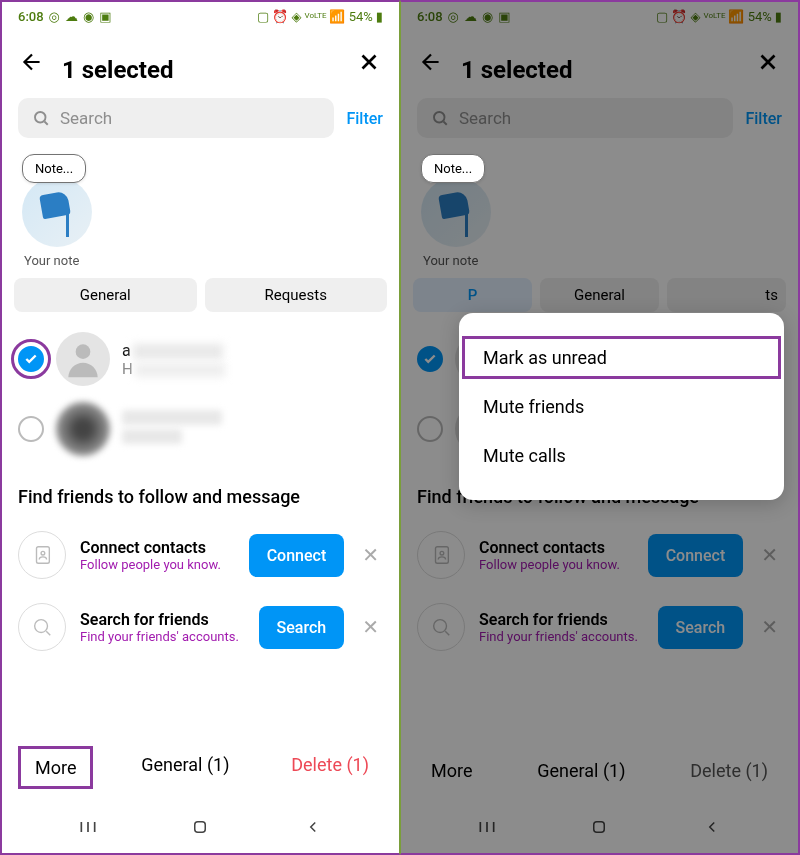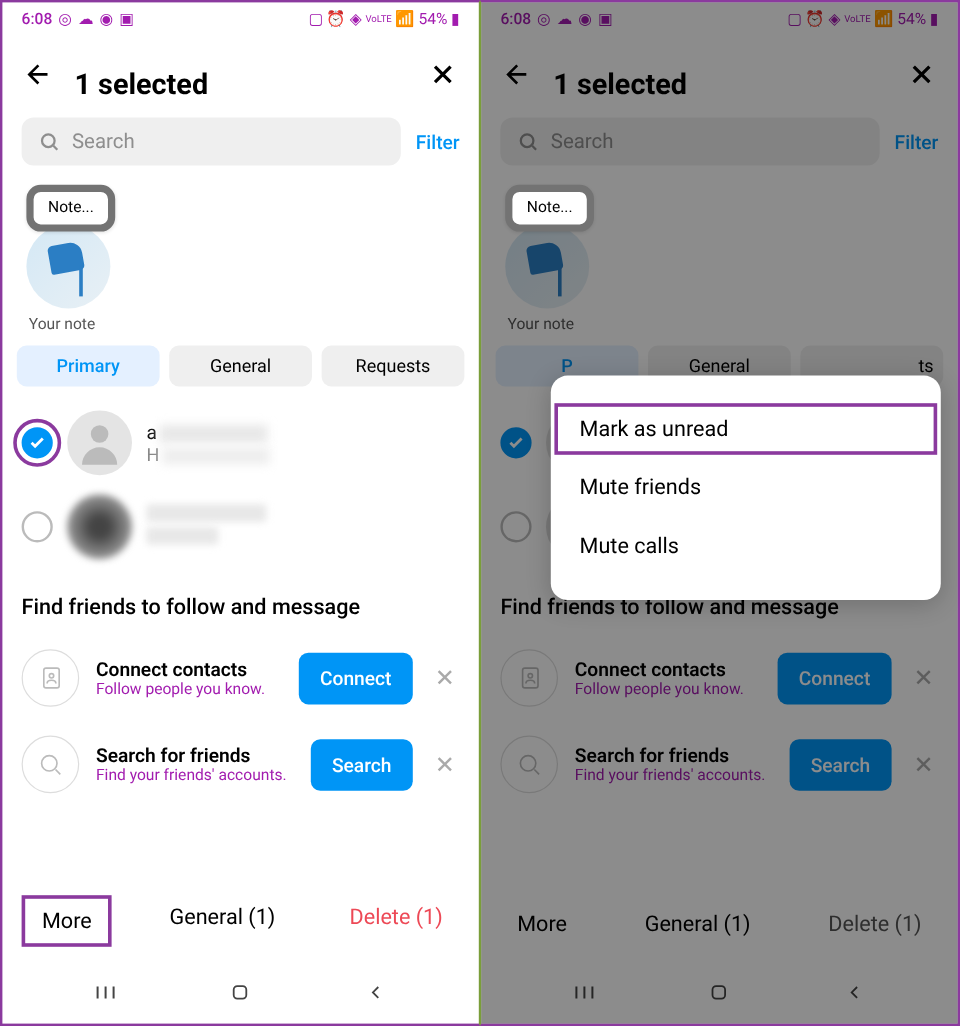--- a/index.html
+++ b/index.html
@@ -27,21 +27,21 @@
     .phone.left {
       border-right: 1px solid #7a9e3a;
     }
     .status-bar {
       height: 28px;
       display: flex;
       justify-content: space-between;
       align-items: center;
       padding: 4px 16px;
       font-size: 13px;
-      color: #a21caf;
+      color: #4d7c0f;
     }
     .status-left {
       display: flex;
       align-items: center;
       gap: 5px;
     }
     .status-right {
       display: flex;
       align-items: center;
       gap: 3px;
@@ -94,21 +94,21 @@
     .filter-link {
       color: #0095f6;
       font-size: 16px;
       font-weight: 500;
     }
     .note-section {
       padding: 8px 20px 4px;
     }
     .note-bubble {
       background: #fff;
-      border: 6px solid #737373;
+      border: 1px solid #737373;
       border-radius: 12px;
       padding: 6px 12px;
       font-size: 13px;
       display: inline-block;
       margin-bottom: -6px;
       position: relative;
       z-index: 2;
       box-shadow: 0 1px 3px rgba(0,0,0,0.1);
     }
     .note-avatar {
@@ -400,21 +400,20 @@
 
   <div class="note-section">
     <div class="note-bubble">Note...</div>
     <div class="note-avatar">
       <div class="shoe"></div>
     </div>
     <div class="note-label">Your note</div>
   </div>
 
   <div class="tabs">
-    <div class="tab active">Primary</div>
     <div class="tab">General</div>
     <div class="tab">Requests</div>
   </div>
 
   <div class="conversation-list">
     <div class="conversation">
       <div class="checkbox checked highlighted">
         <svg width="14" height="14" viewBox="0 0 24 24" fill="none" stroke="#fff" stroke-width="4">
             <polyline points="20 6 9 17 4 12"></polyline>
           </svg>

